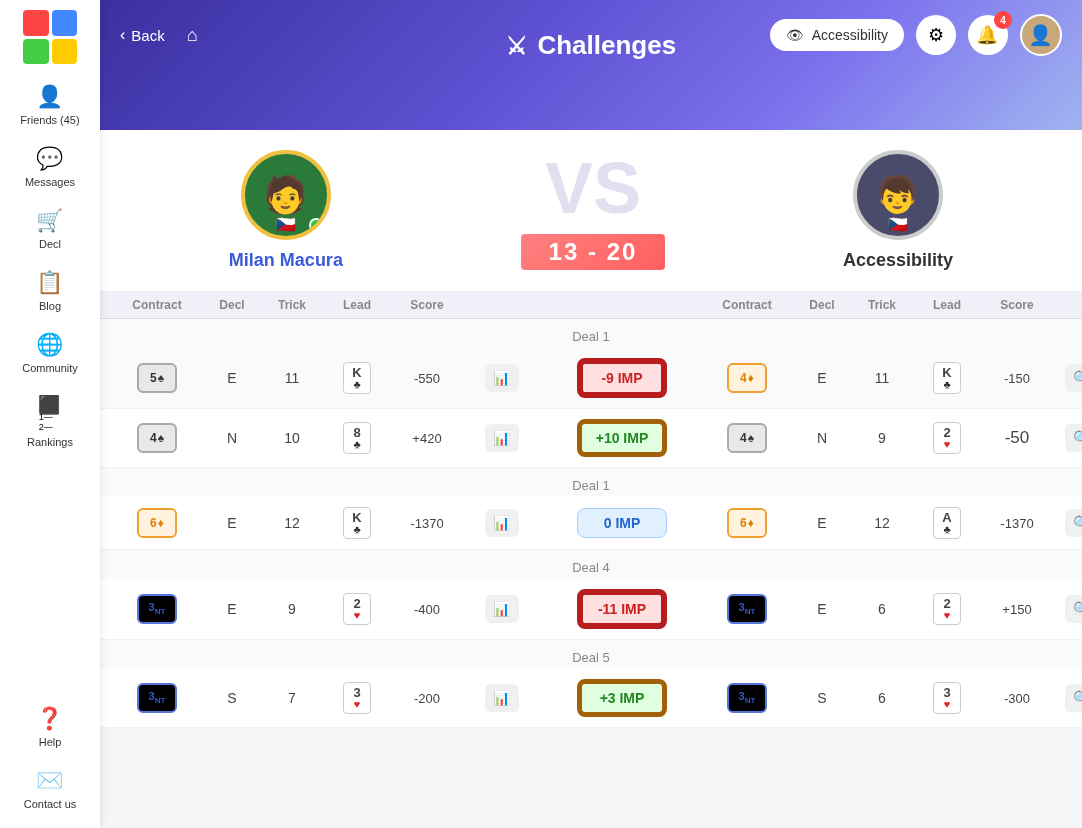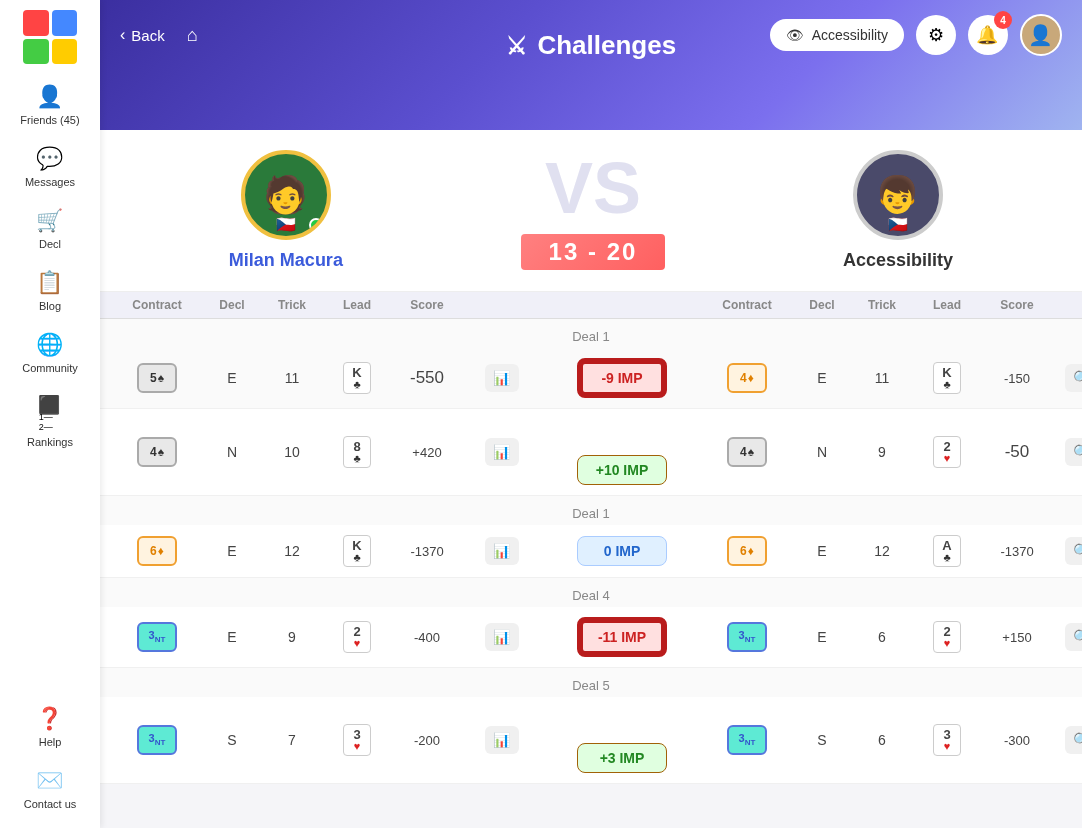--- a/index.html
+++ b/index.html
@@ -271,21 +271,21 @@
       width: 40px;
       height: 30px;
       border-radius: 6px;
       font-size: 12px;
       font-weight: 800;
       border: 2px solid;
       gap: 1px;
     }
     .card-spade { background: #e8e8e8; border-color: #aaa; color: #333; }
     .card-diamond { background: #fff3e0; border-color: #f0a030; color: #e08000; }
-    .card-nt { background: #5eead4; border-color: #5577dd; color: #3355cc; }
+    .card-nt { background: #000000; border-color: #5577dd; color: #3355cc; }
 
     
     .lead-card {
       display: flex;
       flex-direction: column;
       align-items: center;
       width: 28px;
       height: 32px;
       background: #fff;
       border: 1px solid #ccc;
@@ -299,21 +299,21 @@
     
     .imp-badge {
       padding: 6px 14px;
       border-radius: 8px;
       font-size: 14px;
       font-weight: 700;
       text-align: center;
       min-width: 90px;
     }
     .imp-red { background: #ffe0e0; color: #cc2222; border: 6px solid #b91c1c; }
-    .imp-green { background: #e0ffe0; color: #228822; border: 1px solid #a16207; margin-top: 36px; }
+    .imp-green { background: #e0ffe0; color: #228822; border: 5px solid #a16207; }
     .imp-blue { background: #e0f0ff; color: #2266cc; border: 1px solid #aaccff; }
 
     
     .chart-icon-btn {
       background: #f0f0f0;
       border: none;
       border-radius: 6px;
       width: 34px;
       height: 28px;
       display: flex;
@@ -478,21 +478,21 @@
             </div>
           </div>
     <div class="cell">E</div>
     <div class="cell">11</div>
     <div class="cell">
             <div class="lead-card">
     <span style="font-size:13px;font-weight:700;">K</span>
     <span style="font-size:11px;color:#333">♣</span>
   </div>
           </div>
-    <div class="cell" style="font-size:17px;">-550</div>
+    <div class="cell" style="font-size:13px;">-550</div>
     <div class="cell">
             <button class="chart-icon-btn">📊</button>
           </div>
     <div class="cell">
             <span class="imp-badge imp-red">-9 IMP</span>
           </div>
     <div class="cell">
             <div class="card-badge card-diamond">
               <span style="color:#e08000;font-weight:800;">4</span>
               <span style="color:#e08000;">♦</span>

